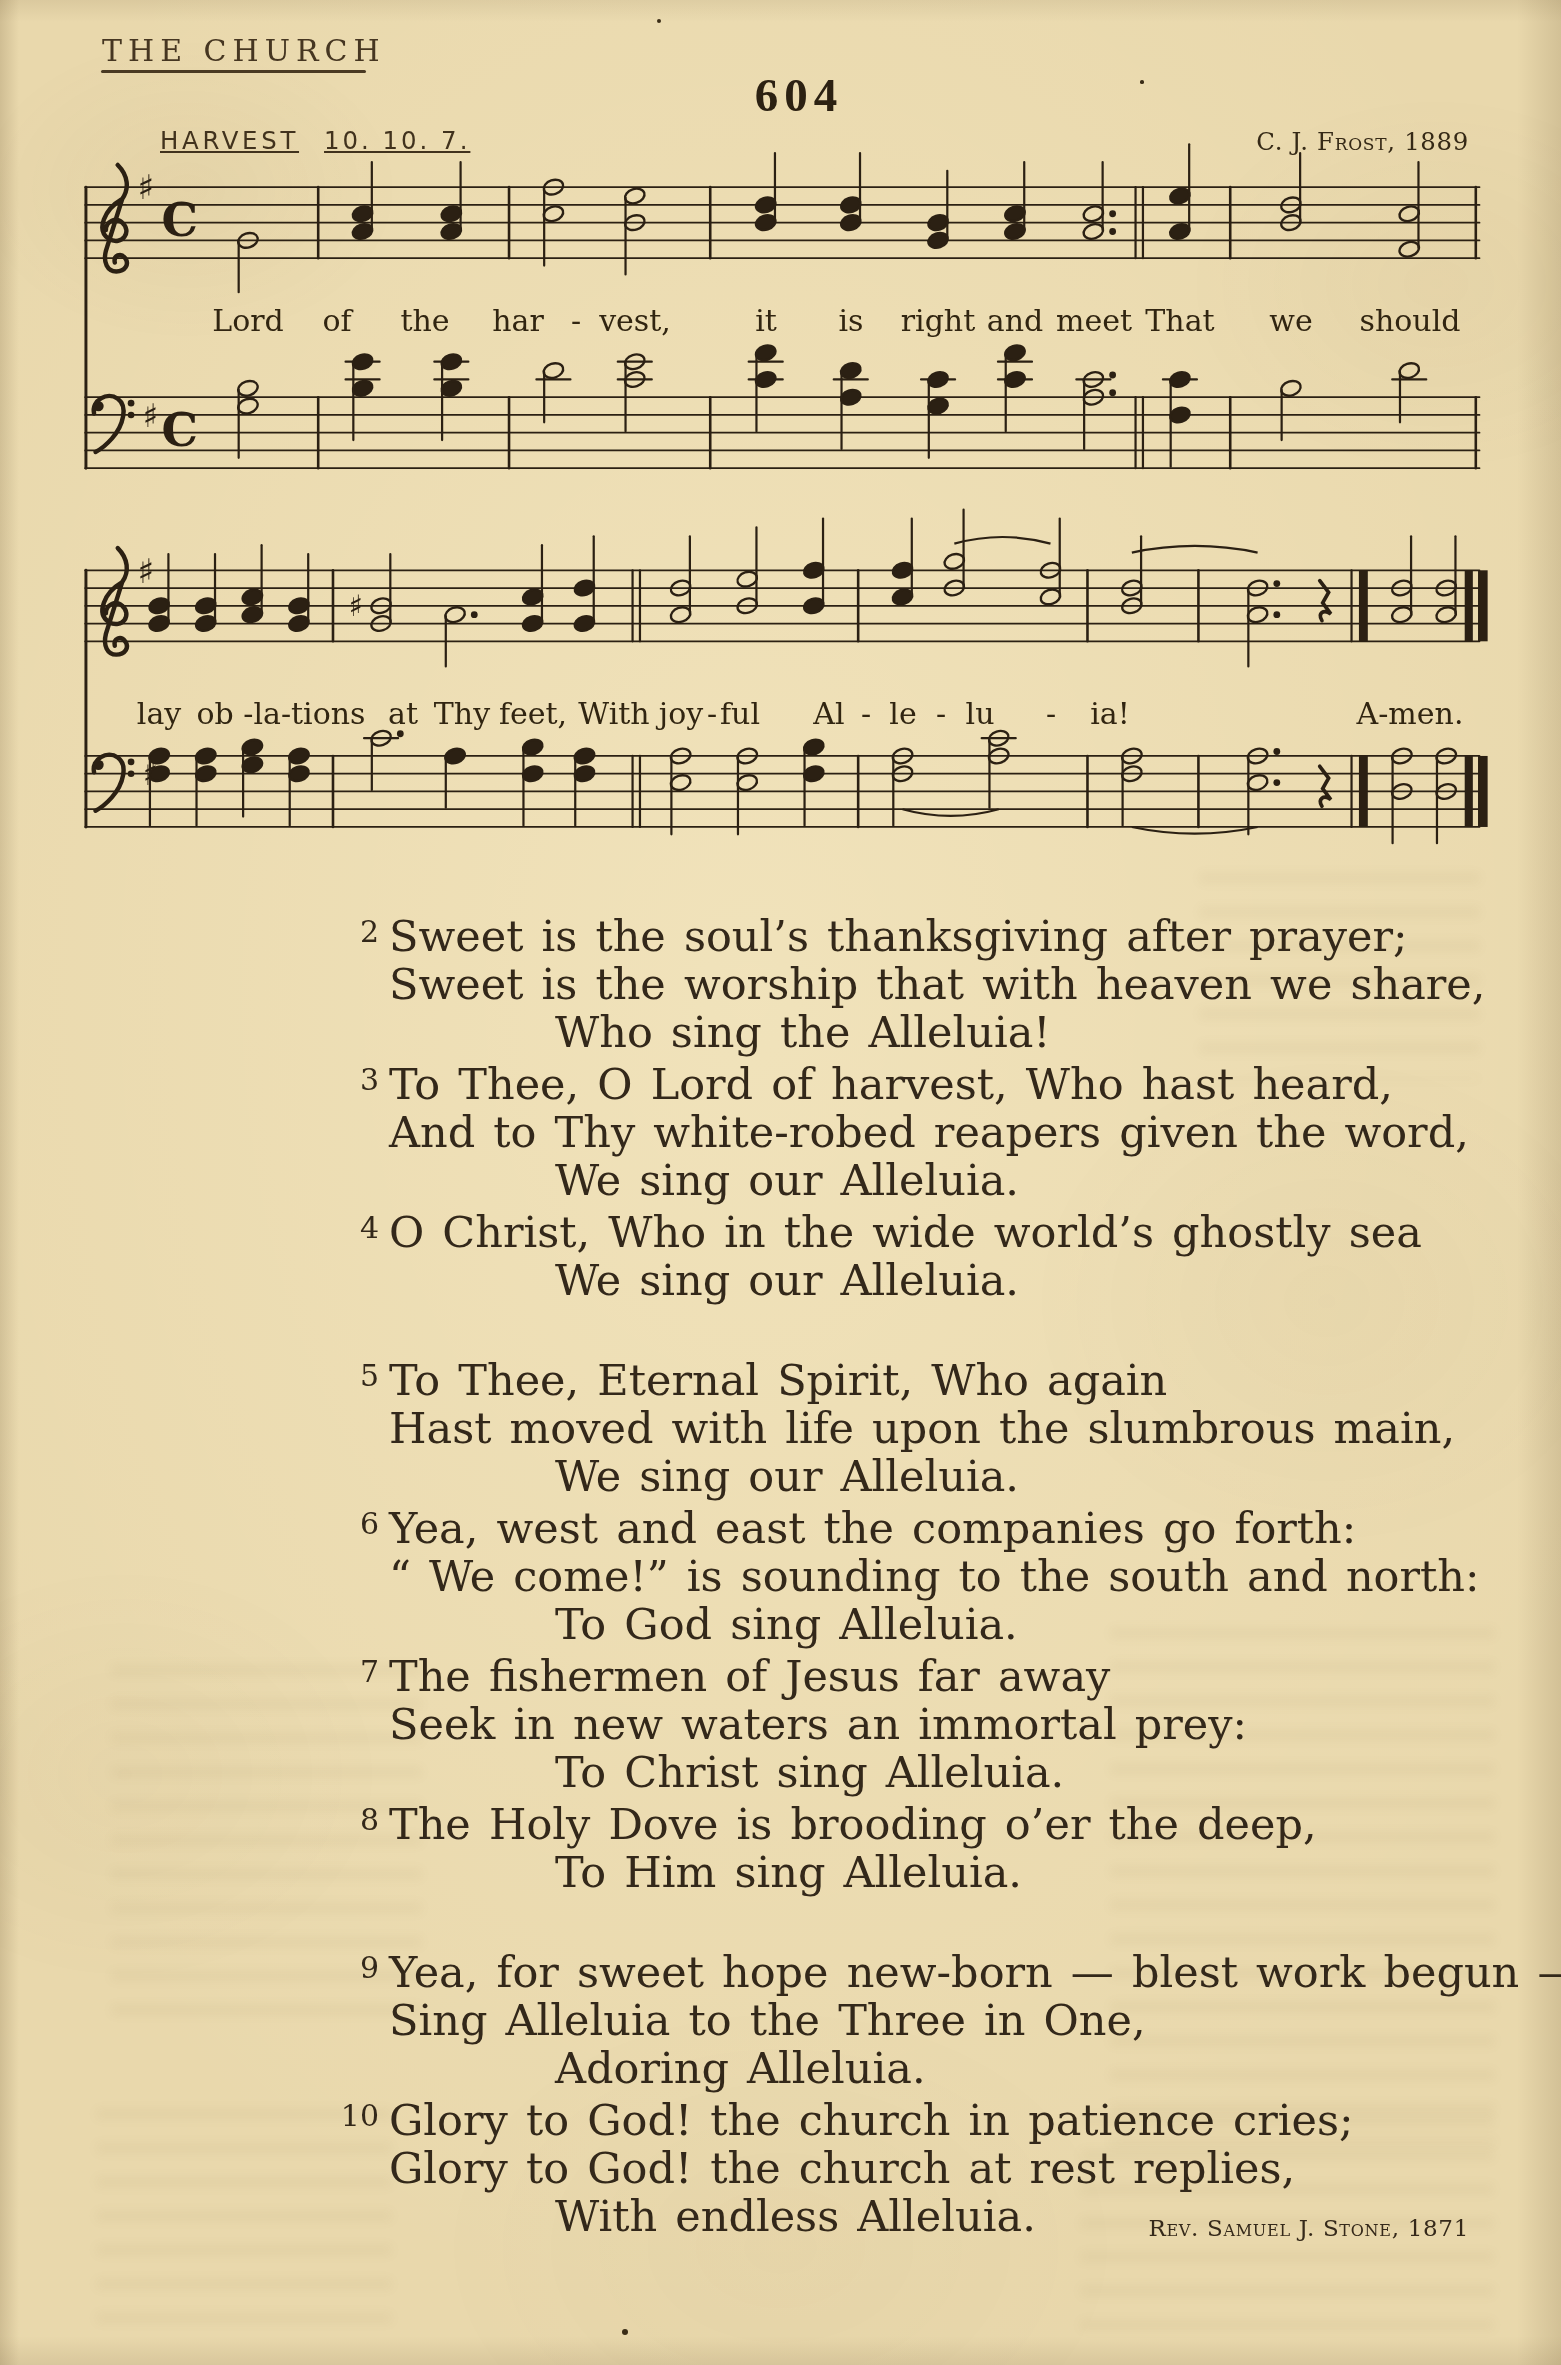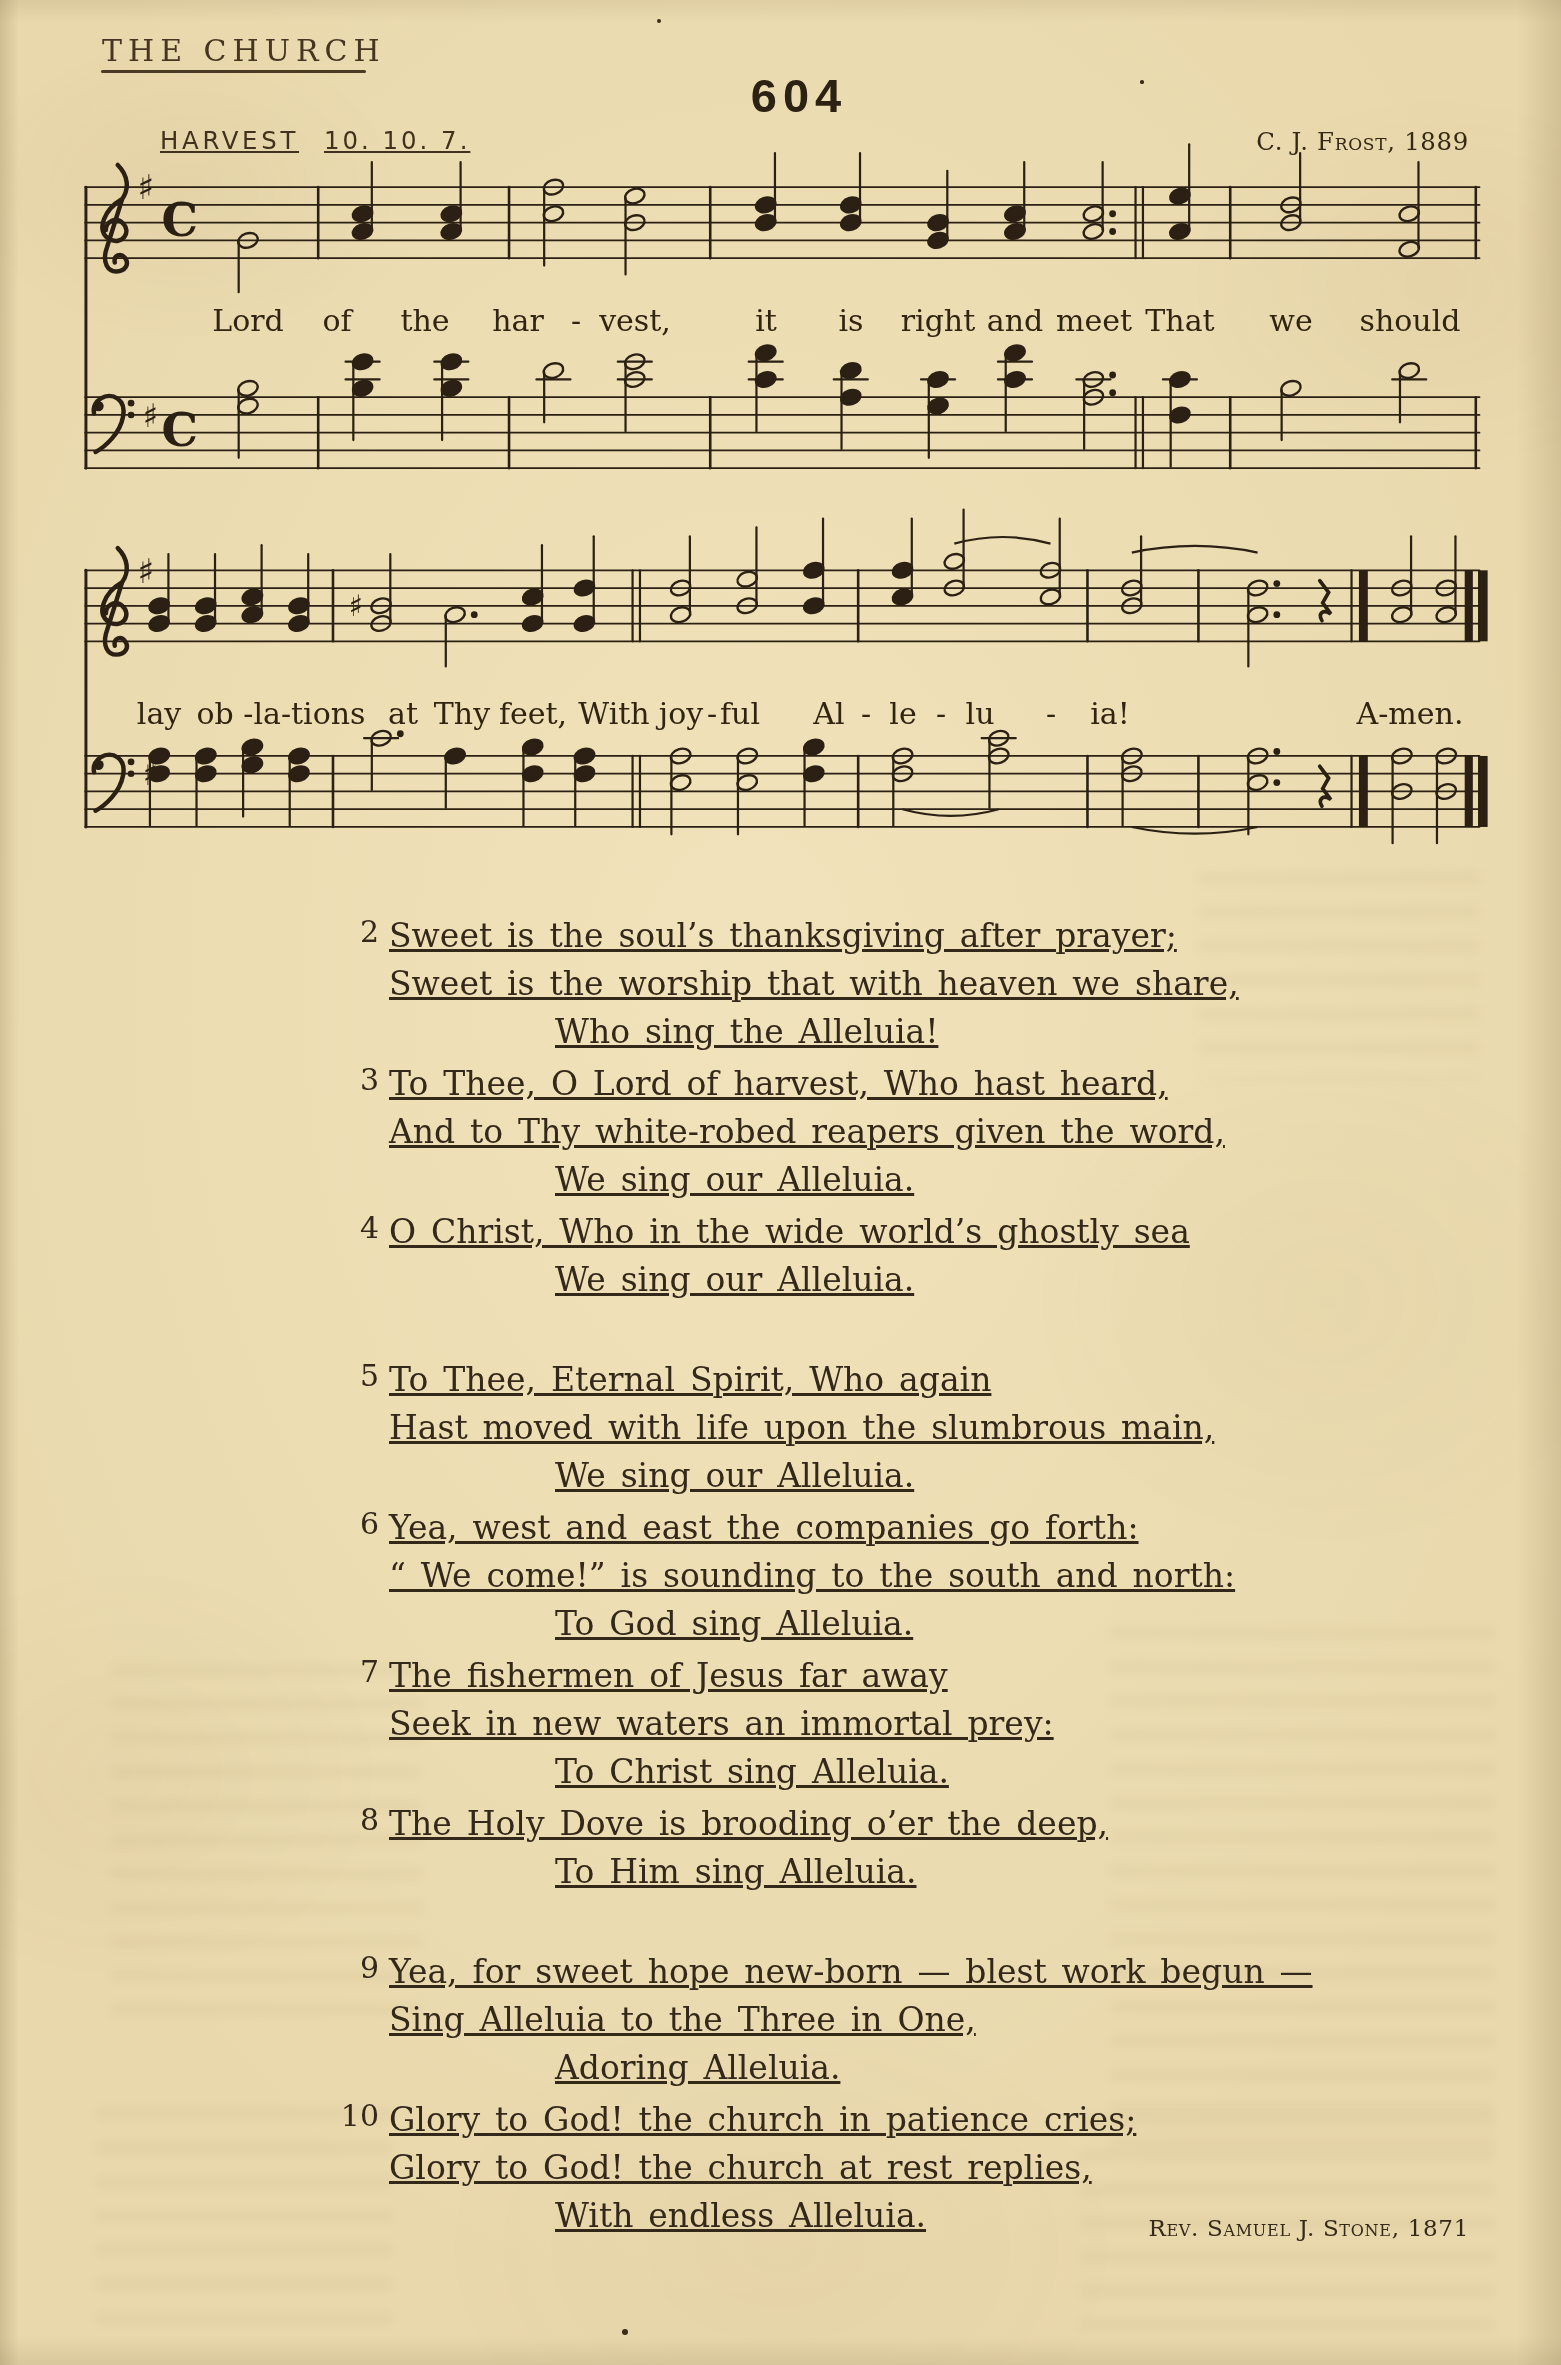--- a/index.html
+++ b/index.html
@@ -20,34 +20,34 @@
     radial-gradient(444px 370px at 85% 55%, rgba(120,92,48,.07), transparent 70%),
     radial-gradient(385px 311px at 8% 75%, rgba(120,92,48,.07), transparent 70%),
     radial-gradient(518px 370px at 50% 95%, rgba(120,92,48,.06), transparent 70%);}
   .ghost{position:absolute;filter:blur(5.2px);opacity:.10;pointer-events:none;
     background:repeating-linear-gradient(to bottom, rgba(110,85,40,.55) 0 10.4px, rgba(110,85,40,0) 10.4px 34px);}
   .speck{position:absolute;background:#3a2c16;border-radius:50%;}
 
   .running-head{position:absolute;left:102px;top:33px;font-size:30px;letter-spacing:6px;color:#463621;}
   .running-head-rule{position:absolute;left:101px;top:70px;width:265px;height:3px;background:#4a3a23;border-radius:1.5px;}
   .hymn-number{position:absolute;left:799px;top:68px;transform:translateX(-50%);
-    font-family:Liberation Sans, sans-serif;font-weight:bold;font-size:47px;letter-spacing:6px;color:#2c2112;}
+    font-family:Liberation Serif, serif;font-weight:bold;font-size:47px;letter-spacing:6px;color:#2c2112;}
   .tune-line{position:absolute;left:160px;top:126px;font-family:"DejaVu Sans", sans-serif;
     font-size:24.4px;color:#41321d;letter-spacing:3.7px;text-decoration:underline;}
   .tune-meter{margin-left:25px;letter-spacing:3px;}
   .composer{position:absolute;right:92px;top:127px;font-size:24.4px;color:#352916;font-variant:small-caps;letter-spacing:0.7px;}
 
   .lyric-layer span{position:absolute;transform:translateX(-50%);white-space:nowrap;
     font-size:30px;color:#312511;}
   svg.music{position:absolute;left:0;top:0;pointer-events:none;}
 
   .verses{position:absolute;left:311px;top:0;width:1006px;}
   .verse{position:absolute;left:0;width:1006px;}
   .vnum{position:absolute;left:0;top:1.5px;width:68px;text-align:right;font-size:30px;color:#33281a;}
-  .vline{margin-left:78px;font-size:33px;line-height:48px;word-spacing:4.4px;white-space:nowrap;color:#33281a;text-decoration:underline;}
+  .vline{margin-left:78px;font-size:43px;line-height:48px;word-spacing:4.4px;white-space:nowrap;color:#33281a;}
   .vline.indent{margin-left:244px;}
   .author-credit{position:absolute;right:92px;top:2215px;font-size:23px;font-variant:small-caps;
     letter-spacing:0.7px;color:#35291a;}
 </style>
 </head>
 <body>
 
 <div class="page">
   <div class="mottle"></div>
 

